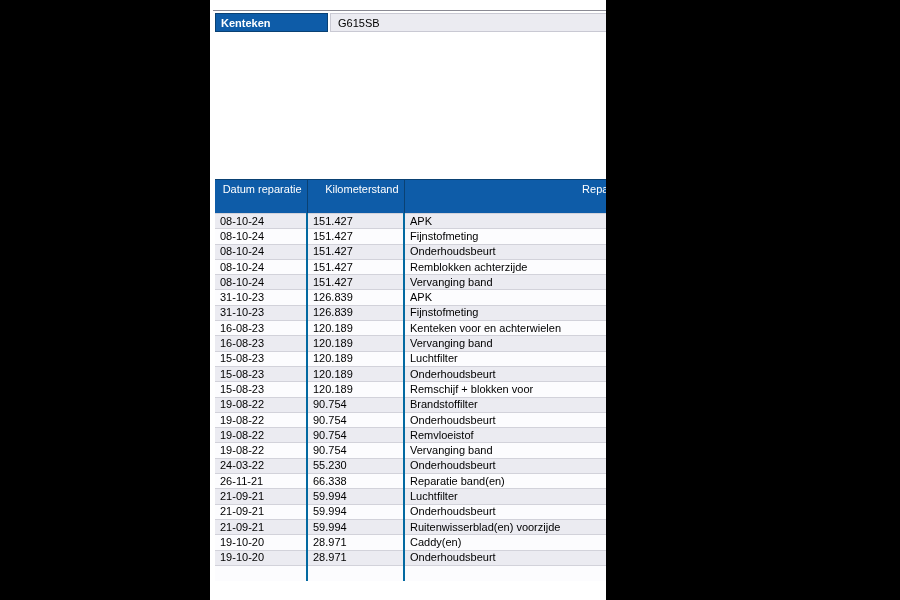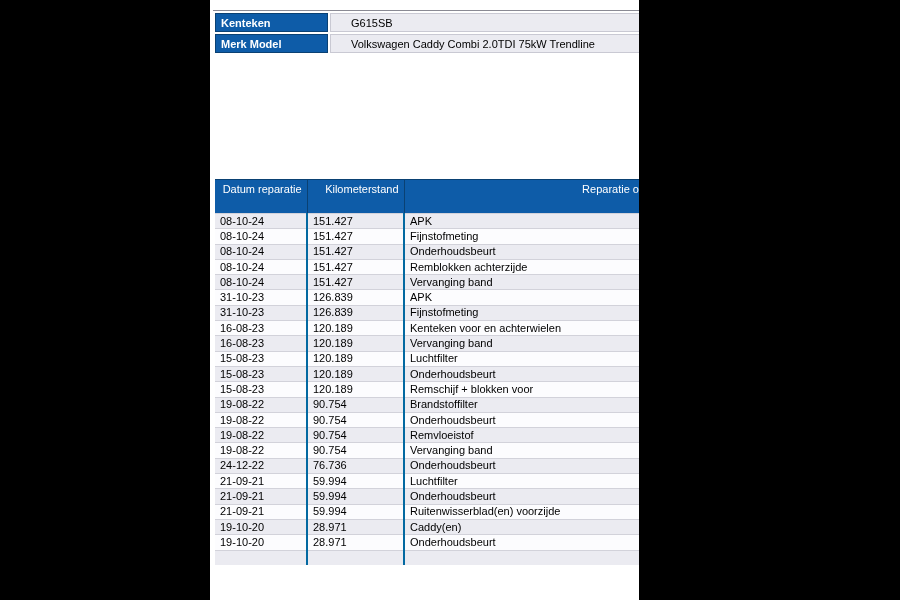--- a/index.html
+++ b/index.html
@@ -15,21 +15,21 @@
   html, body {
     margin: 0; padding: 0;
     width: 900px; height: 600px;
     background: #000000;
     font-family: "Liberation Sans", sans-serif;
     overflow: hidden;
   }
   .panel {
     position: absolute;
     left: 210px; top: 0;
-    width: 429px; height: 600px;
+    width: 396px; height: 600px;
     background: #ffffff;
     overflow: hidden;
   }
 
   
   .info-table {
     position: absolute;
     left: 3px; top: 10px;
     width: 487px;
     border-collapse: separate;
@@ -51,21 +51,21 @@
     padding: 1px 5px;
     white-space: nowrap;
   }
   .info-table td {
     height: 19px;
     box-sizing: border-box;
     background: var(--row-alt);
     border: 1px solid var(--value-border);
     color: var(--text);
     vertical-align: middle;
-    padding: 1px 20px;
+    padding: 1px 7px;
     white-space: nowrap;
     margin-top: 24px;
   }
 
   
   .repair-table {
     position: absolute;
     left: 5px; top: 179px;
     width: 484px;
     border-collapse: collapse;
@@ -107,24 +107,20 @@
 </head>
 <body>
 
 <div class="panel">
 
   <table class="info-table">
     <tbody id="info-body">
         <tr>
           <th>Kenteken</th>
           <td>G615SB</td>
-        </tr>
-        <tr>
-          <th>Merk Model</th>
-          <td>Volkswagen Caddy Combi 2.0TDI 75kW Trendline</td>
         </tr>
       </tbody>
   </table>
 
   <table class="repair-table">
     <colgroup>
       <col class="c1">
         <col class="c2">
         <col class="c3">
     </colgroup>
@@ -210,23 +206,28 @@
           <td>19-08-22</td>
           <td>90.754</td>
           <td>Remvloeistof</td>
         </tr>
         <tr>
           <td>19-08-22</td>
           <td>90.754</td>
           <td>Vervanging band</td>
         </tr>
         <tr>
-          <td>24-12-22</td>
-          <td>76.736</td>
-          <td>Onderhoudsbeurt</td>
+          <td>24-03-22</td>
+          <td>55.230</td>
+          <td>Onderhoudsbeurt</td>
+        </tr>
+        <tr>
+          <td>26-11-21</td>
+          <td>66.338</td>
+          <td>Reparatie band(en)</td>
         </tr>
         <tr>
           <td>21-09-21</td>
           <td>59.994</td>
           <td>Luchtfilter</td>
         </tr>
         <tr>
           <td>21-09-21</td>
           <td>59.994</td>
           <td>Onderhoudsbeurt</td>

